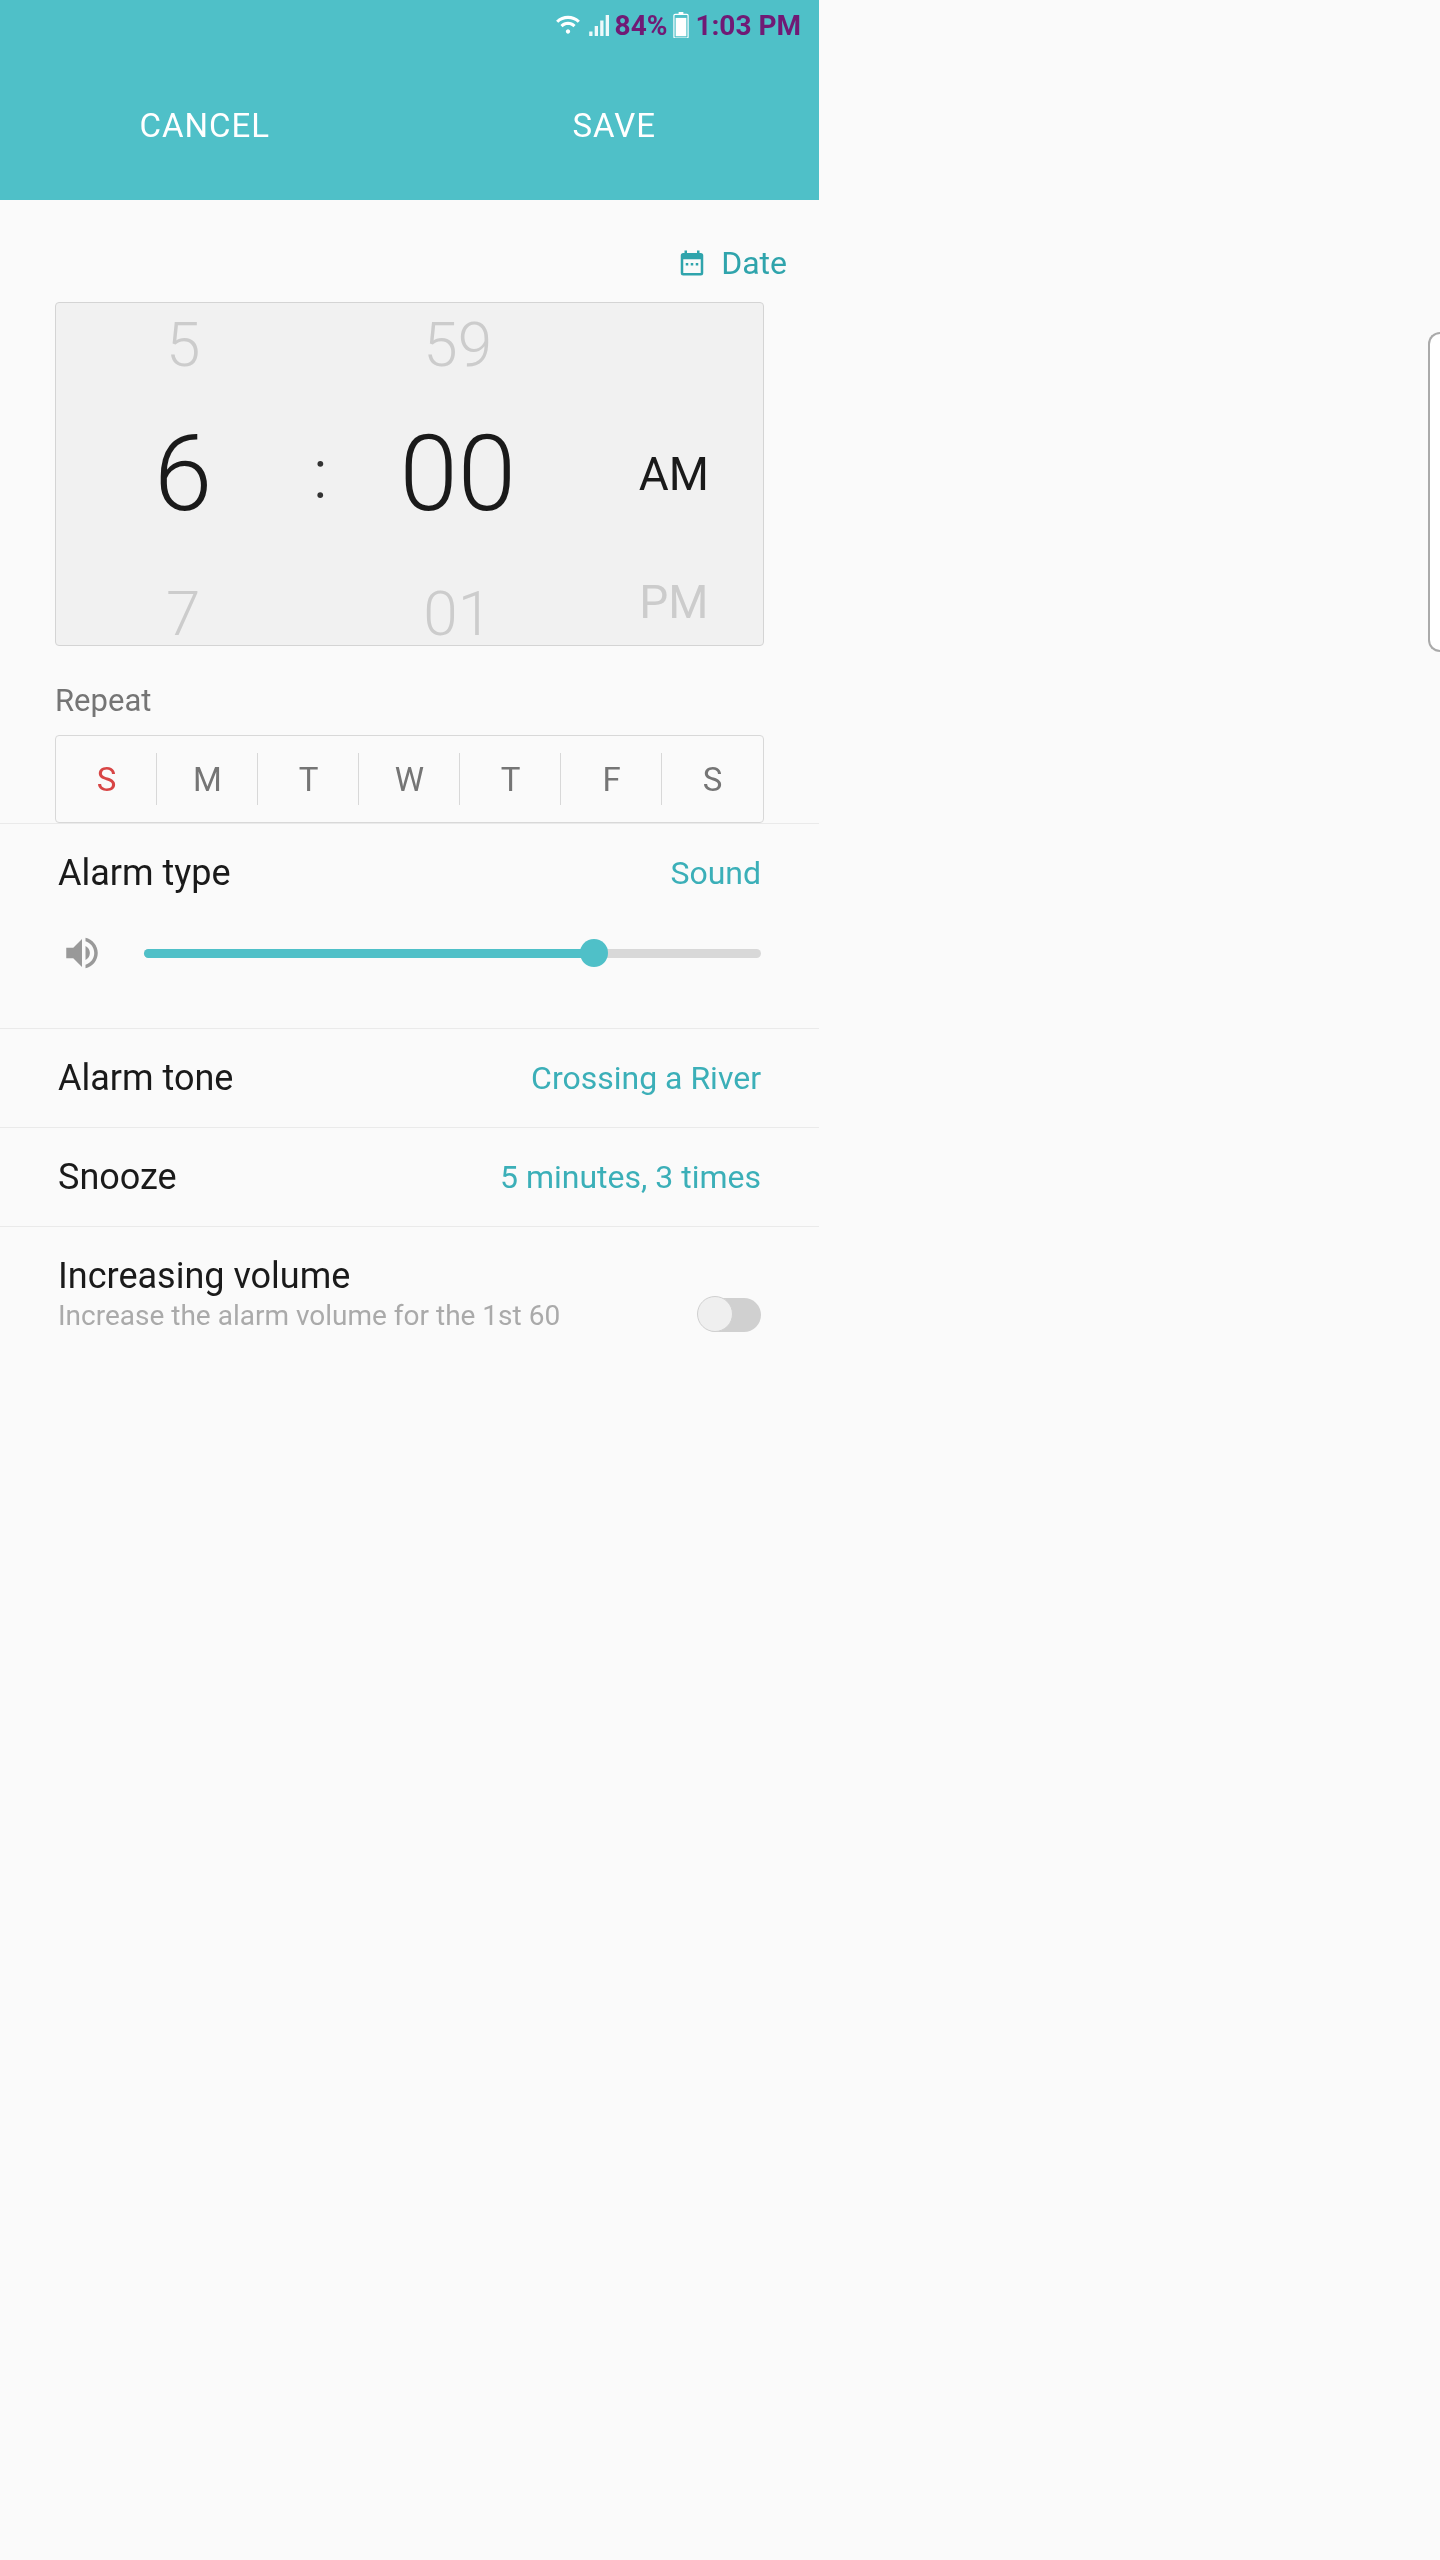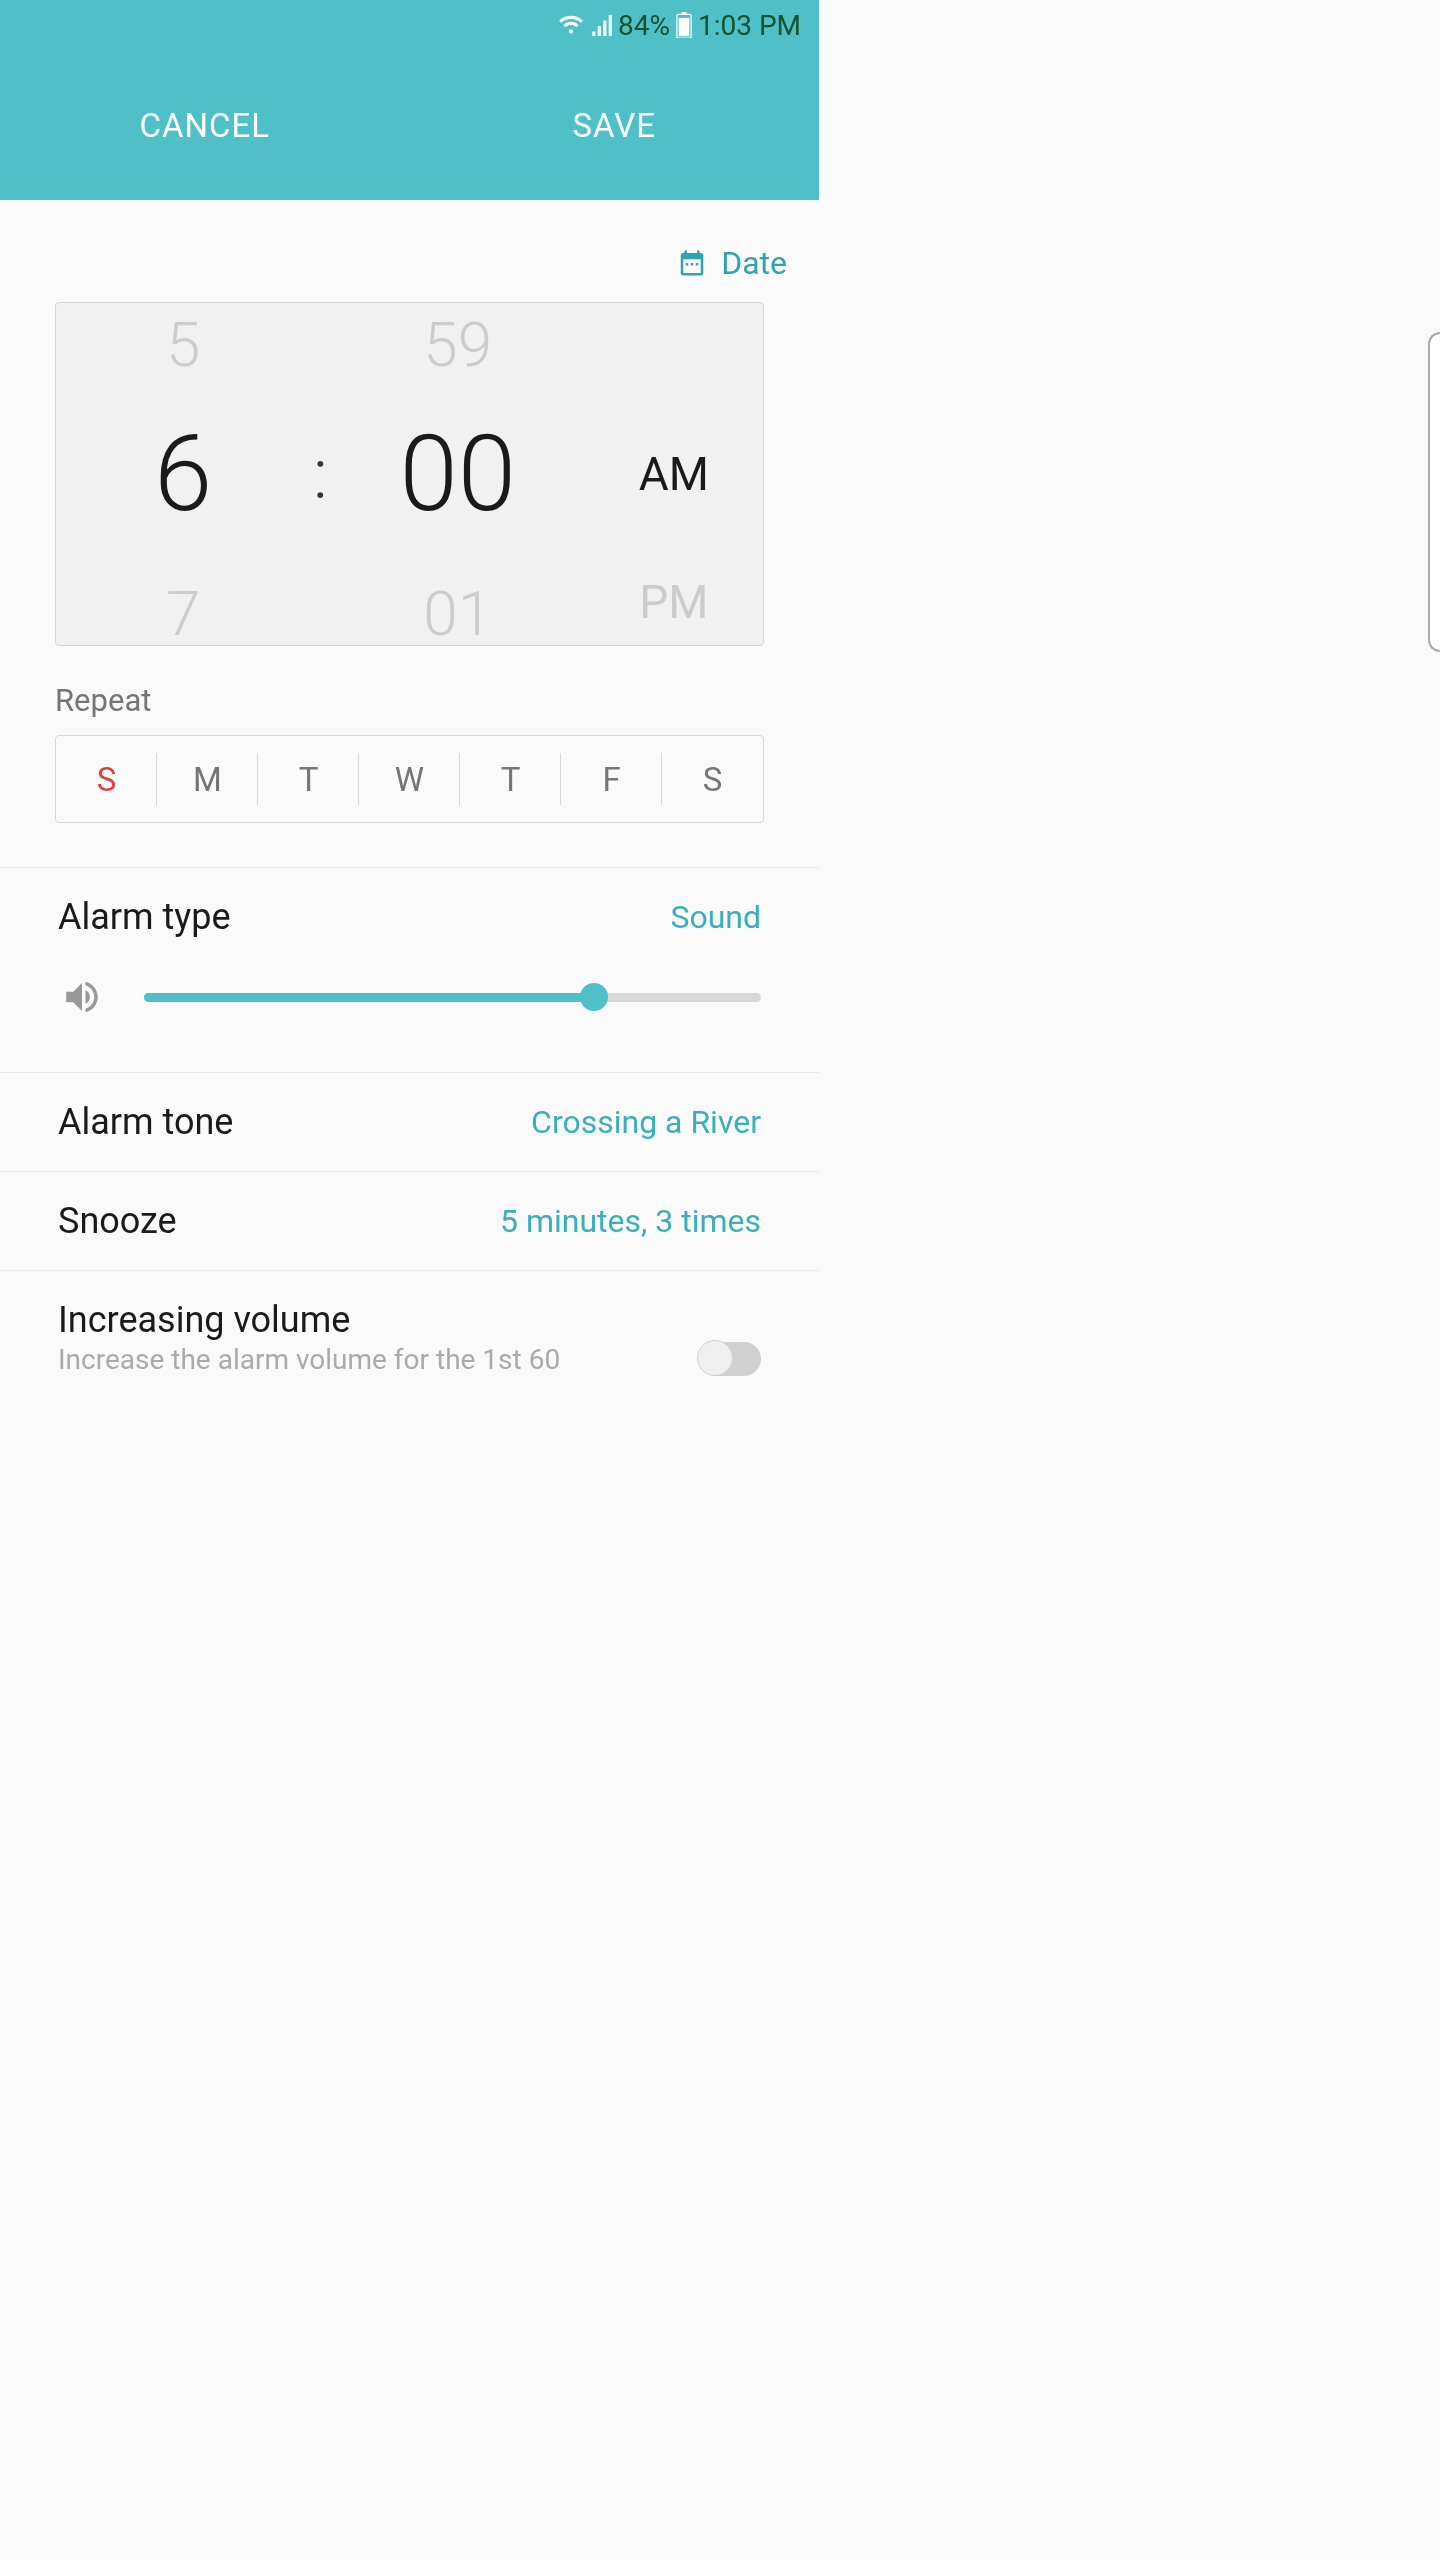--- a/index.html
+++ b/index.html
@@ -15,22 +15,23 @@
       overflow: hidden;
     }
     .status-bar {
       height: 50px;
       background: #4fc0c8;
       display: flex;
       justify-content: flex-end;
       align-items: center;
       padding: 0 18px;
       gap: 8px;
-      color: #14532d;
+      color: #701a75;
       font-size: 28px;
+      font-weight: bold;
     }
     .status-icons {
       display: flex;
       gap: 6px;
       align-items: center;
     }
     .action-bar {
       height: 150px;
       background: #4fc0c8;
       display: flex;
@@ -154,21 +155,20 @@
       right: 0;
       top: 20%;
       height: 60%;
       width: 1px;
       background: #d8d8d8;
     }
     .day-cell.sunday {
       color: #d84545;
     }
     .list-section {
-      margin-top: 44px;
     }
     .list-row {
       padding: 28px 58px;
       border-top: 1px solid #eaeaea;
       display: flex;
       justify-content: space-between;
       align-items: center;
       cursor: pointer;
     }
     .list-row-col {

